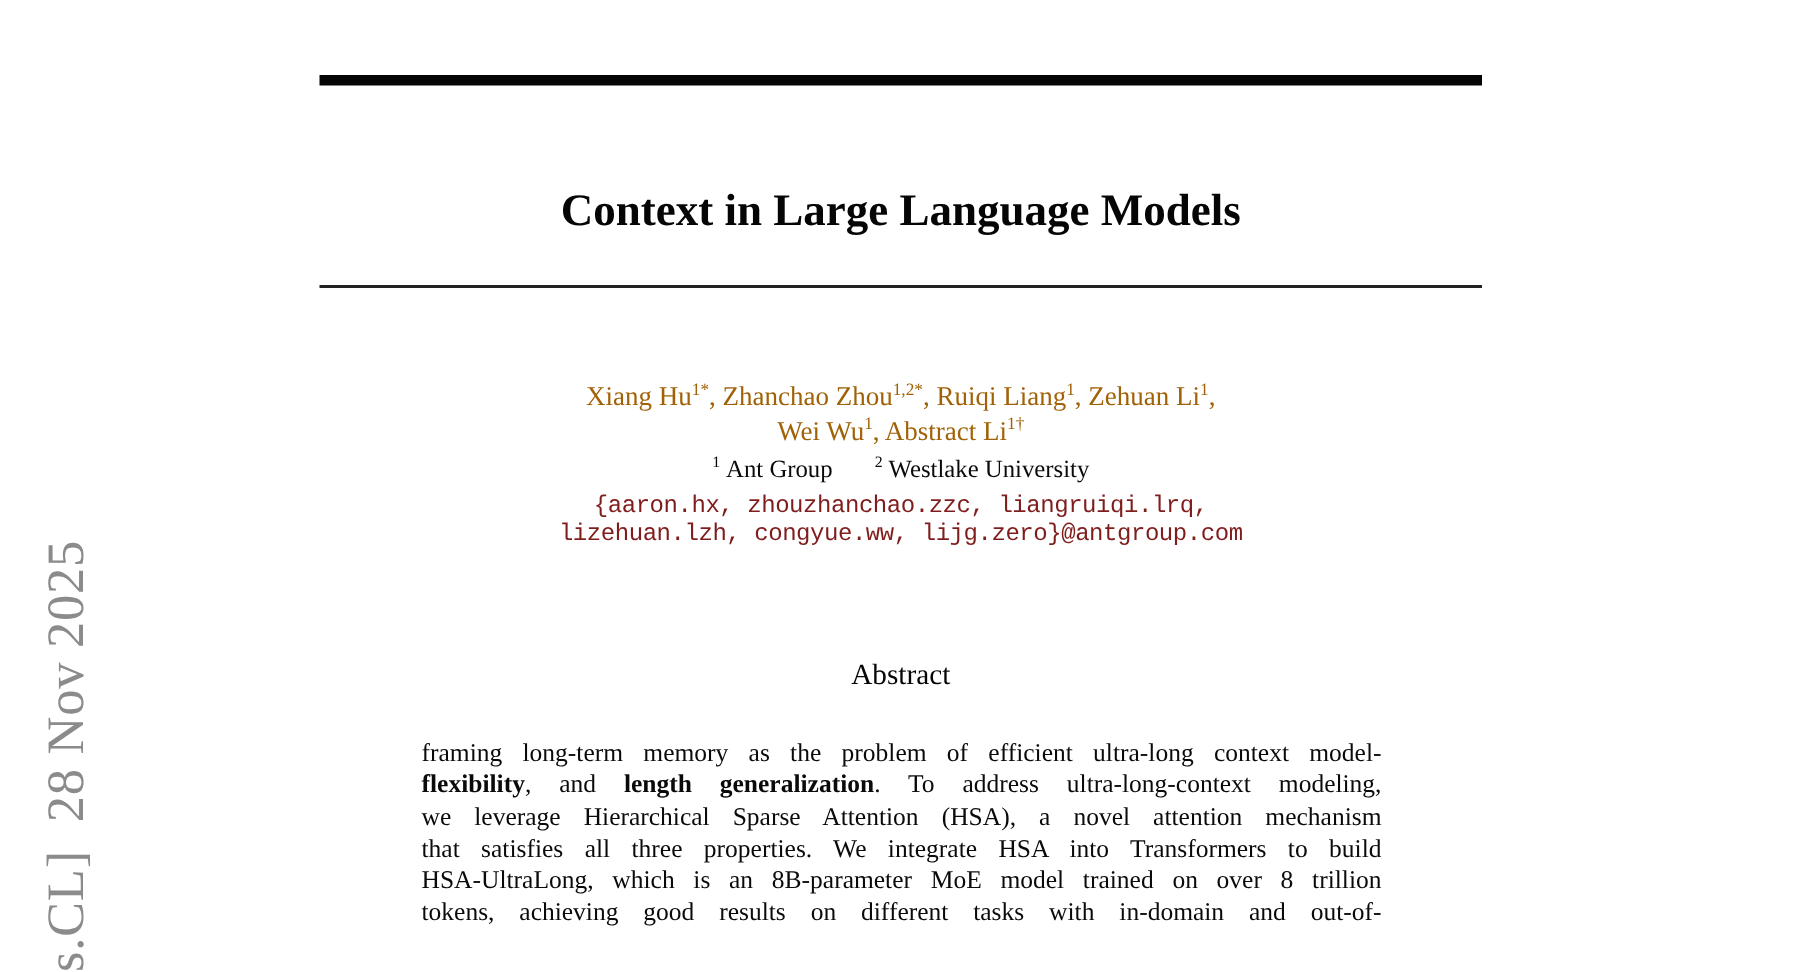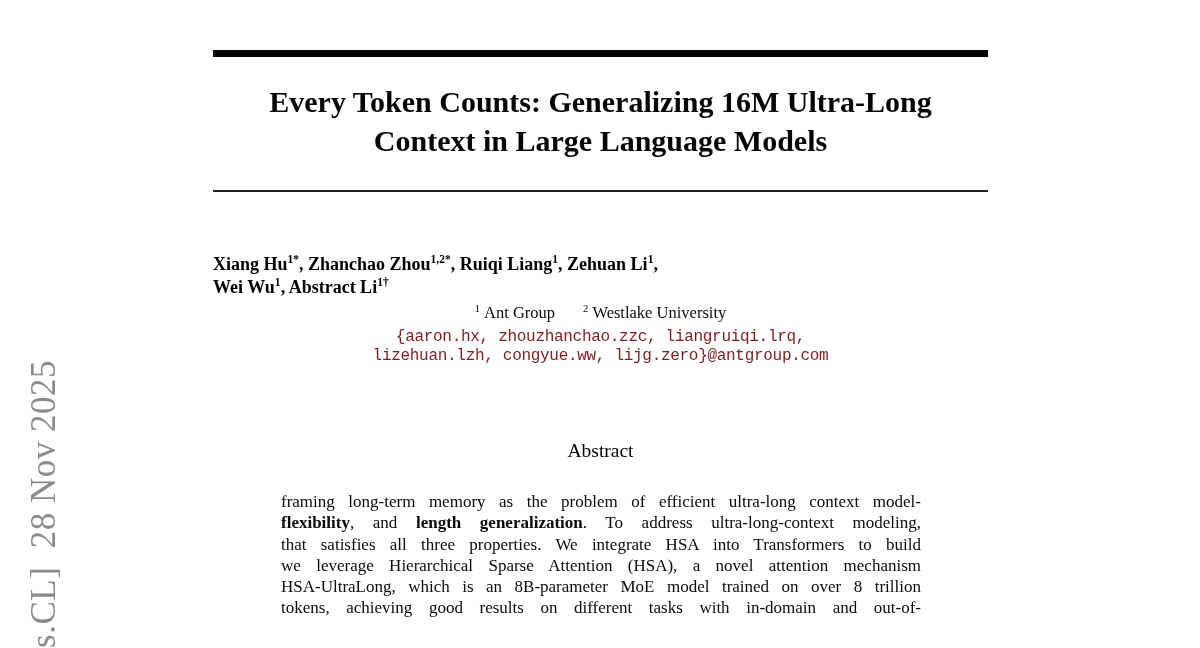--- a/index.html
+++ b/index.html
@@ -45,25 +45,25 @@
     text-align: center;
     font-weight: bold;
     font-size: 30px;
     line-height: 39px;
     color: #050505;
   }
   .authors {
     position: absolute;
     left: 213px; top: 253px;
     width: 775px;
-    text-align: left;
-    font-weight: bold;
+    text-align: center;
+    font-weight: normal;
     font-size: 18px;
     line-height: 23px;
-    color: #000000;
+    color: #a16207;
   }
   .sup {
     vertical-align: super;
     font-size: 64%;
     line-height: 0;
   }
   .affiliations {
     position: absolute;
     left: 213px; top: 303px;
     width: 775px;
@@ -112,40 +112,40 @@
 </style>
 </head>
 <body>
 
 <div class="page">
 
   <div class="watermark">cs.CL]  28 Nov 2025</div>
 
   <div class="rule-thick"></div>
 
-  <div class="title"><span>Every Token Counts: Generalizing 16M Ultra-Long</span><br><span>Context in Large Language Models</span></div>
+  <div class="title"><br><span>Context in Large Language Models</span></div>
 
   <div class="rule-thin"></div>
 
   <div class="authors">
     <div><span><span>Xiang Hu</span><sup class="sup">1*</sup><span>, </span></span><span><span>Zhanchao Zhou</span><sup class="sup">1,2*</sup><span>, </span></span><span><span>Ruiqi Liang</span><sup class="sup">1</sup><span>, </span></span><span><span>Zehuan Li</span><sup class="sup">1</sup><span>,</span></span></div>
     <div><span><span>Wei Wu</span><sup class="sup">1</sup><span>, </span></span><span><span>Abstract Li</span><sup class="sup">1†</sup><span></span></span></div>
   </div>
 
   <div class="affiliations"><span class="affil-group"><sup class="sup">1</sup><span class="affil-sup-space"></span><span>Ant Group</span></span><span class="affil-group affil-gap"><sup class="sup">2</sup><span class="affil-sup-space"></span><span>Westlake University</span></span></div>
 
   <div class="emails">
     <div>{aaron.hx, zhouzhanchao.zzc, liangruiqi.lrq,</div>
     <div>lizehuan.lzh, congyue.ww, lijg.zero}@antgroup.com</div>
   </div>
 
   <div class="abstract-heading">Abstract</div>
 
   <div class="abstract-body">
       <div class="abs-line"><span>framing long-term memory as the problem of efficient ultra-long context model-</span></div>
       <div class="abs-line"><span class="b">flexibility</span><span>, and </span><span class="b">length generalization</span><span>. To address ultra-long-context modeling,</span></div>
+      <div class="abs-line"><span>we leverage Hierarchical Sparse Attention (HSA), a novel attention mechanism</span></div>
       <div class="abs-line"><span>that satisfies all three properties. We integrate HSA into Transformers to build</span></div>
-      <div class="abs-line"><span>we leverage Hierarchical Sparse Attention (HSA), a novel attention mechanism</span></div>
       <div class="abs-line"><span>HSA-UltraLong, which is an 8B-parameter MoE model trained on over 8 trillion</span></div>
       <div class="abs-line"><span>tokens, achieving good results on different tasks with in-domain and out-of-</span></div>
     </div>
 
 </div>
 
 </body></html>

